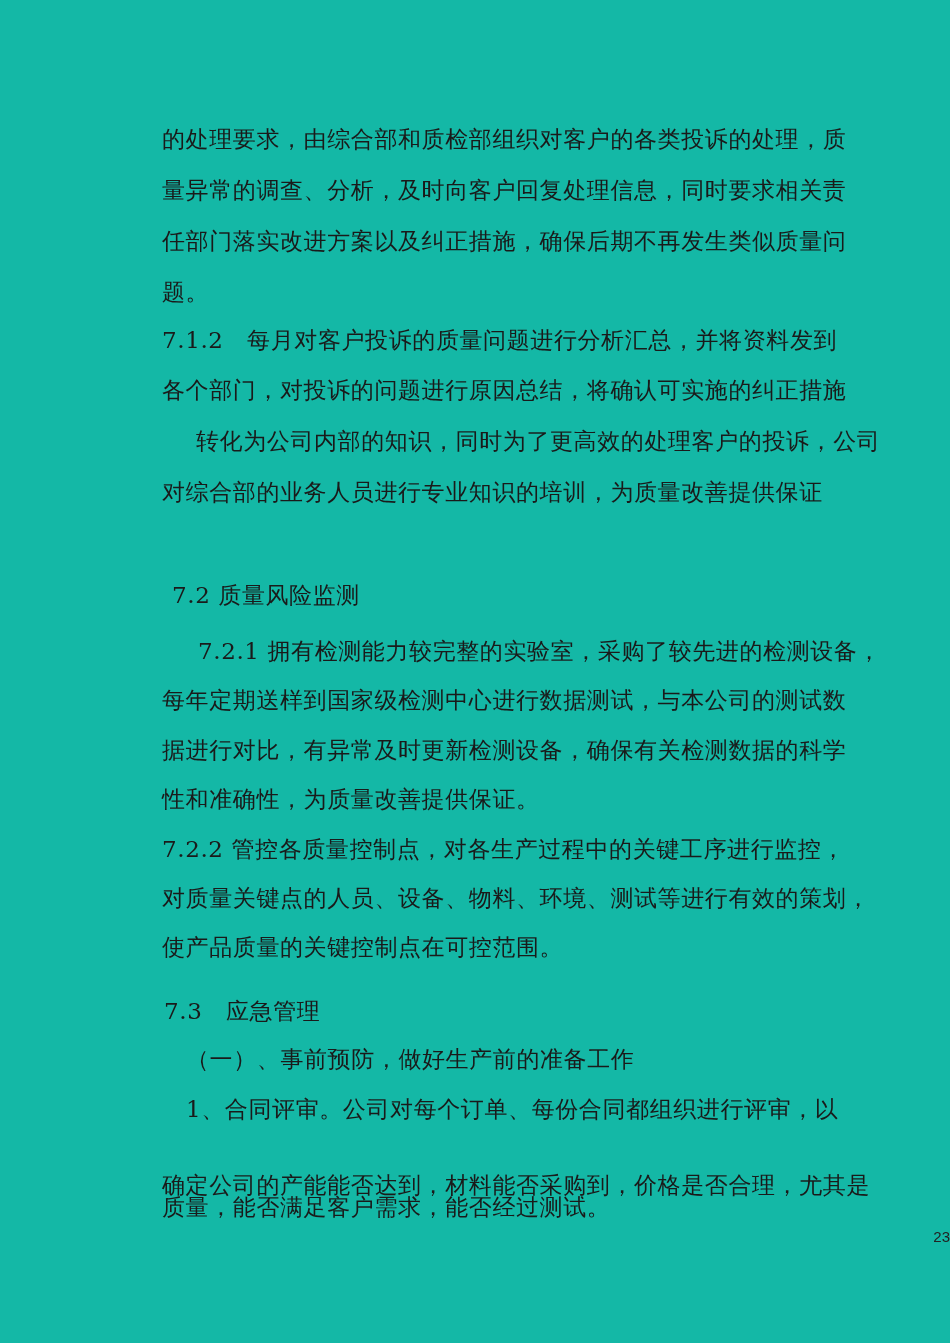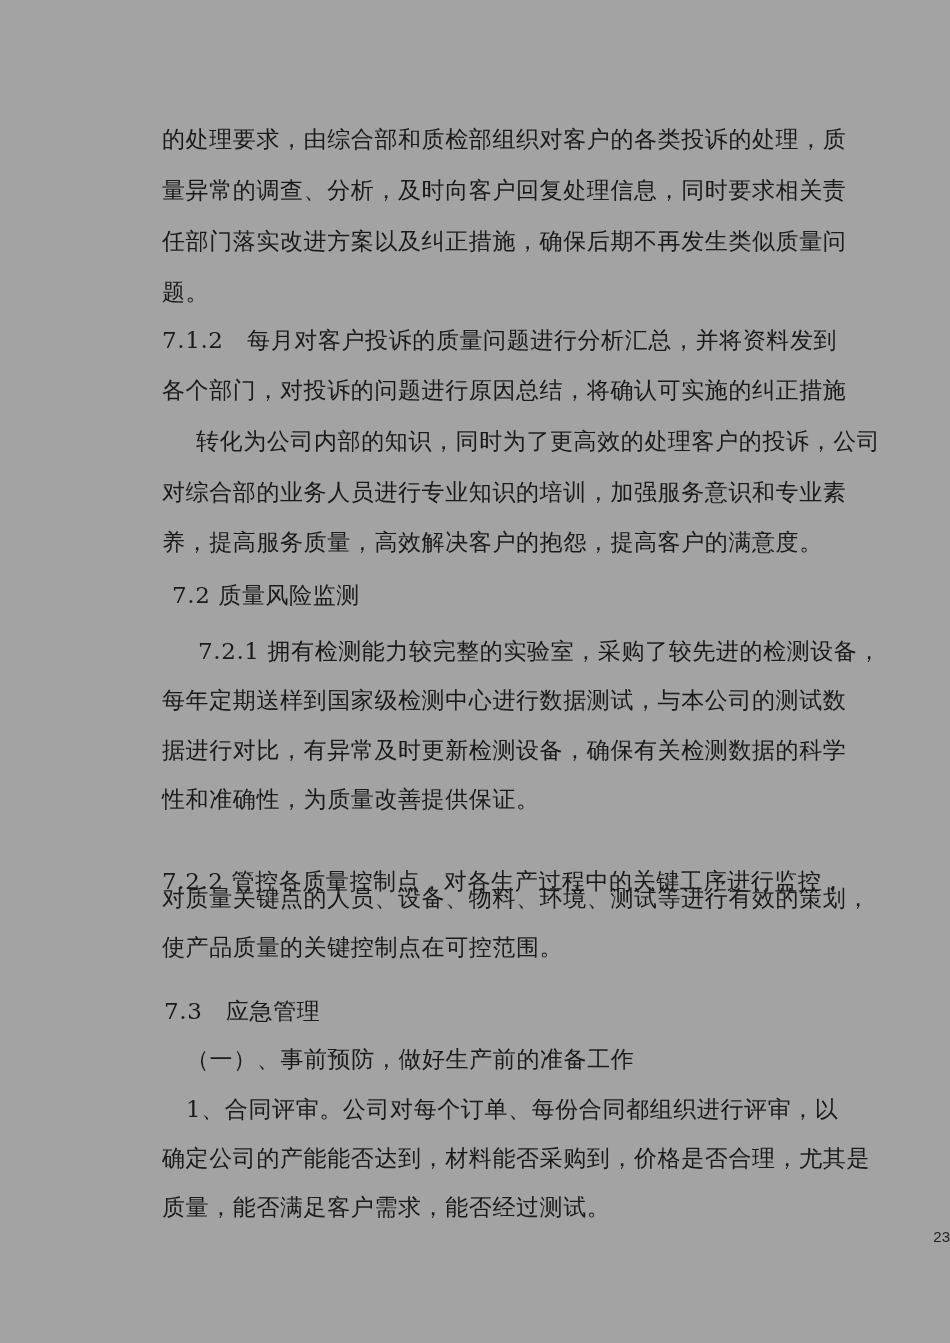--- a/index.html
+++ b/index.html
@@ -13,21 +13,21 @@
       position: relative;
       overflow: hidden;
       font-family: "DejaVu Serif", "Liberation Serif", serif;
       color: #1a1a1a;
     }
     .page {
       position: absolute;
       left: 0; top: 0;
       width: 950px;
       height: 1343px;
-      background: #a3a3a3;
+      background: #14b8a6;
     }
     .line {
       position: absolute;
       left: 162px;
       width: 646px;
       font-size: 23px;
       line-height: 30px;
       white-space: nowrap;
       letter-spacing: 0.6px;
     }
@@ -59,37 +59,36 @@
 <div class="page">
 
   <div class="line justify" style="top:124px;">的处理要求，由综合部和质检部组织对客户的各类投诉的处理，质</div>
   <div class="line justify" style="top:175px;">量异常的调查、分析，及时向客户回复处理信息，同时要求相关责</div>
   <div class="line justify" style="top:226px;">任部门落实改进方案以及纠正措施，确保后期不再发生类似质量问</div>
   <div class="line" style="top:277px;">题。</div>
 
   <div class="line justify" style="top:325px;">7.1.2　每月对客户投诉的质量问题进行分析汇总，并将资料发到</div>
   <div class="line justify" style="top:375px;">各个部门，对投诉的问题进行原因总结，将确认可实施的纠正措施</div>
   <div class="line justify" style="top:426px;margin-left:34px;">转化为公司内部的知识，同时为了更高效的处理客户的投诉，公司</div>
-  <div class="line justify" style="top:477px;">对综合部的业务人员进行专业知识的培训，加强服务意识和专业素</div>
-  <div class="line" style="top:527px;">养，提高服务质量，高效解决客户的抱怨，提高客户的满意度。</div>
+  <div class="line justify" style="top:477px;">对综合部的业务人员进行专业知识的培训，为质量改善提供保证</div>
 
   <div class="heading" style="left:164px; top:580px;margin-left:8px;">7.2 质量风险监测</div>
 
   <div class="line justify" style="top:636px;margin-left:36px;">7.2.1 拥有检测能力较完整的实验室，采购了较先进的检测设备，</div>
   <div class="line justify" style="top:685px;">每年定期送样到国家级检测中心进行数据测试，与本公司的测试数</div>
   <div class="line justify" style="top:735px;">据进行对比，有异常及时更新检测设备，确保有关检测数据的科学</div>
   <div class="line" style="top:784px;">性和准确性，为质量改善提供保证。</div>
 
-  <div class="line justify" style="top:866px;">7.2.2 管控各质量控制点，对各生产过程中的关键工序进行监控，</div>
+  <div class="line justify" style="top:834px;">7.2.2 管控各质量控制点，对各生产过程中的关键工序进行监控，</div>
   <div class="line" style="top:932px;">使产品质量的关键控制点在可控范围。</div>
   <div class="line justify" style="top:883px;">对质量关键点的人员、设备、物料、环境、测试等进行有效的策划，</div>
 
   <div class="heading" style="left:164px; top:996px;">7.3　应急管理</div>
 
   <div class="heading" style="left:186px; top:1044px;">（一）、事前预防，做好生产前的准备工作</div>
 
   <div class="line justify" style="left:186px; width:622px; top:1094px;">1、合同评审。公司对每个订单、每份合同都组织进行评审，以</div>
-  <div class="line justify" style="top:1143px;">确定公司的产能能否达到，材料能否采购到，价格是否合理，尤其是</div>
+  <div class="line justify" style="top:1170px;">确定公司的产能能否达到，材料能否采购到，价格是否合理，尤其是</div>
   <div class="line" style="top:1192px;">质量，能否满足客户需求，能否经过测试。</div>
 
   <div class="page-number">23</div>
 
 </div>
 
 </body></html>

